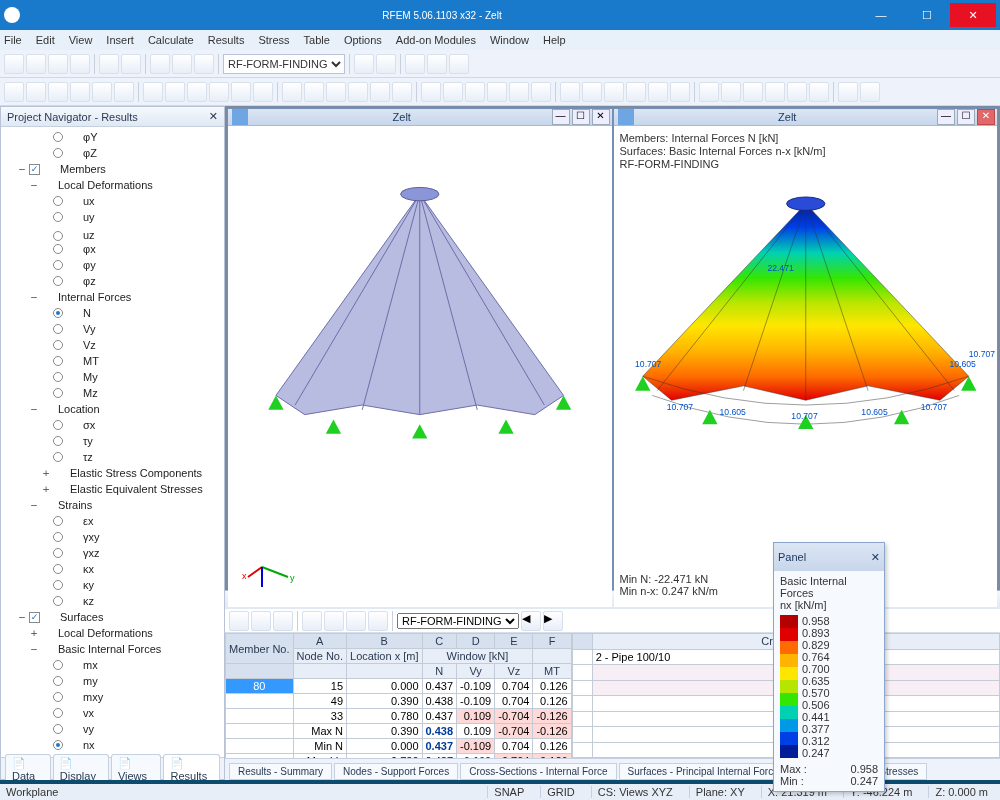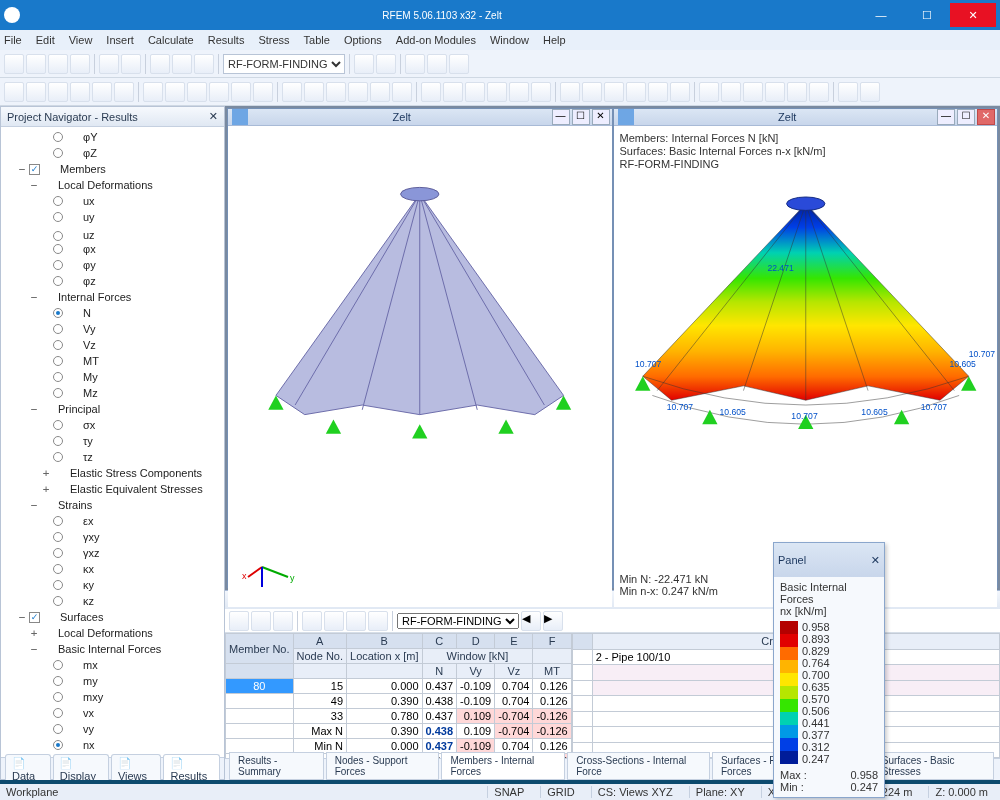--- a/index.html
+++ b/index.html
@@ -50,21 +50,21 @@
 th.col { background: #d6e0ef; }
 .sel { background: #3399ff; color: #fff; }
 .neg { background: #ffd8d8; }
 .bold { font-weight: bold; color: #003a9c; }
 .btabs { height: 22px; background: #eef3fb; display: flex; align-items: flex-end; padding: 0 4px; border-top: 1px solid #c5d0e0; }
 .btabs span { padding: 2px 8px; border: 1px solid #c5d0e0; background: #f6f9fd; margin-right: 2px; font-size: 10px; color: #2a3b52; }
 .btabs span.active { background: #fff; }
 .status { height: 20px; background: #e8eef8; border-top: 4px solid #0c4a6e; display: flex; align-items: center; padding: 0 6px; font-size: 10px; color: #333; gap: 10px; }
 .status .seg { border-left: 1px solid #c5d0e0; padding: 0 6px; }
 .panel { position: absolute; left: 548px; top: 436px; width: 112px; background: #f6f9fd; border: 1px solid #8aa6cc; box-shadow: 2px 2px 4px rgba(0,0,0,.2); z-index: 10; }
-.panel .ptitle { height: 34px; background: linear-gradient(#dbe6f4,#c8d6eb); padding: 0 4px; display: flex; justify-content: space-between; align-items: center; color: #1b365d; font-size: 10px; }
+.panel .ptitle { height: 28px; background: linear-gradient(#dbe6f4,#c8d6eb); padding: 0 4px; display: flex; justify-content: space-between; align-items: center; color: #1b365d; font-size: 10px; }
 .panel .pbody { padding: 4px 6px; font-size: 10px; color: #333; }
 .legend { display: flex; margin: 4px 0; }
 .lbar { width: 18px; display: flex; flex-direction: column; }
 .lcol { flex: 1; }
 .lvals { display: flex; flex-direction: column; justify-content: space-between; padding-left: 4px; font-size: 9px; }
 svg text { font-size: 9px; }
 </style>
 </head>
 <body>
 
@@ -267,21 +267,21 @@
         </div>
         <div class="row" style="padding-left: 36px;">
           <span class="pm"> </span>
           <span class="rdio"></span>
           <span class="ic"></span>
           <span>Mz</span>
         </div>
         <div class="row" style="padding-left: 24px;">
           <span class="pm">−</span>
           <span class="ic"></span>
-          <span>Principal</span>
+          <span>Location</span>
         </div>
         <div class="row" style="padding-left: 36px;">
           <span class="pm"> </span>
           <span class="rdio"></span>
           <span class="ic"></span>
           <span>σx</span>
         </div>
         <div class="row" style="padding-left: 36px;">
           <span class="pm"> </span>
           <span class="rdio"></span>
@@ -651,21 +651,20 @@
               <tr>
                 <td></td>
                 <td></td>
               </tr>
         </tbody>
           </table>
       </div>
       <div class="btabs" id="btabs">
           <span>Results - Summary</span>
           <span>Nodes - Support Forces</span>
-          <span class="active">Members - Internal Forces</span>
           <span>Cross-Sections - Internal Force</span>
           <span>Surfaces - Principal Internal Forces</span>
           <span>Surfaces - Basic Stresses</span>
         </div>
     </div>
 
     <div class="panel">
       <div class="ptitle">
           <span>Panel</span>
           <span>✕</span>

